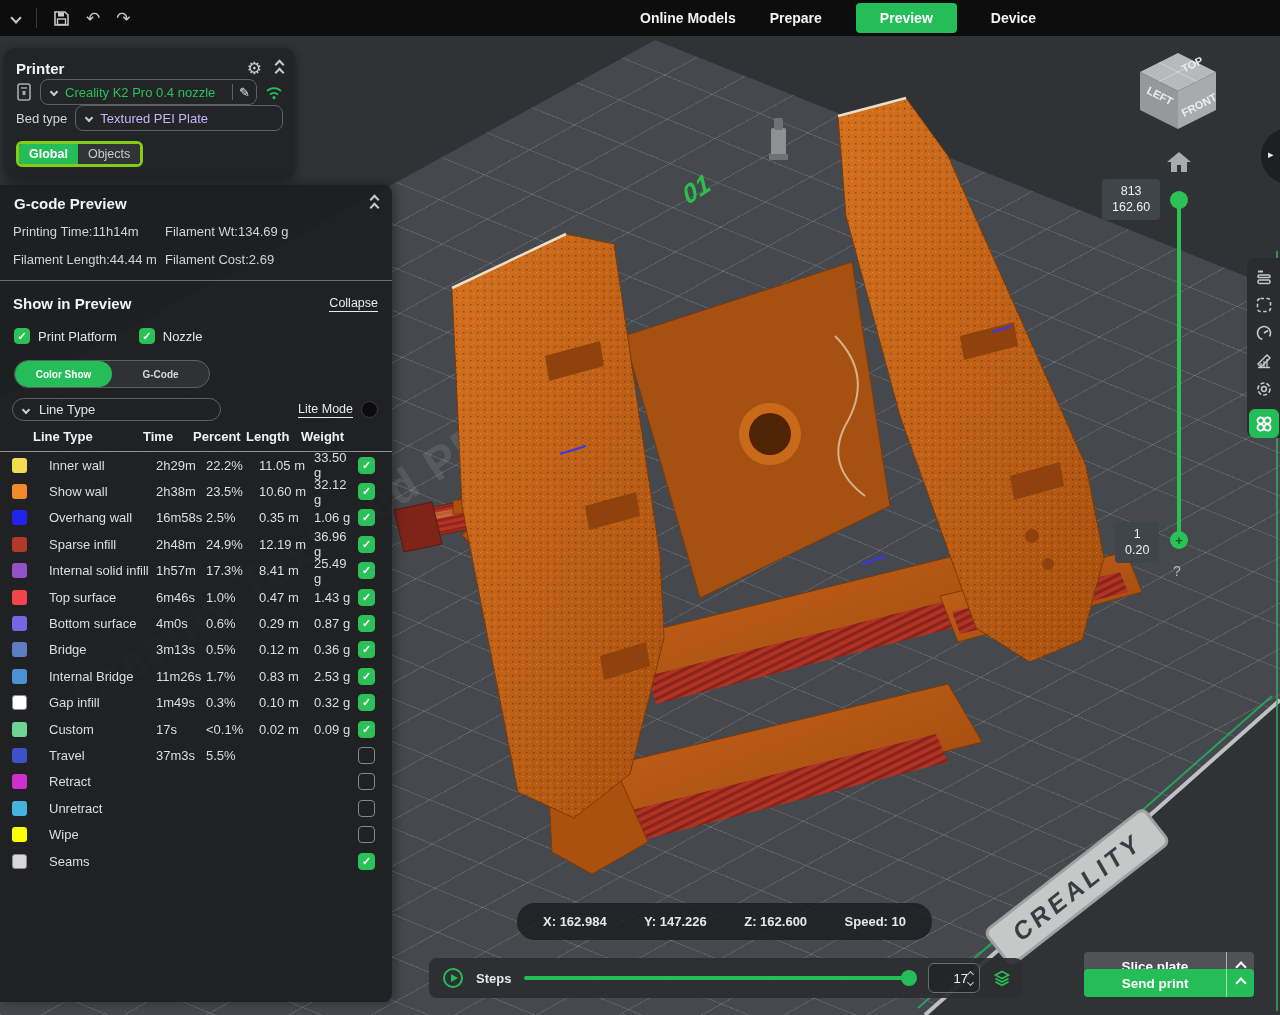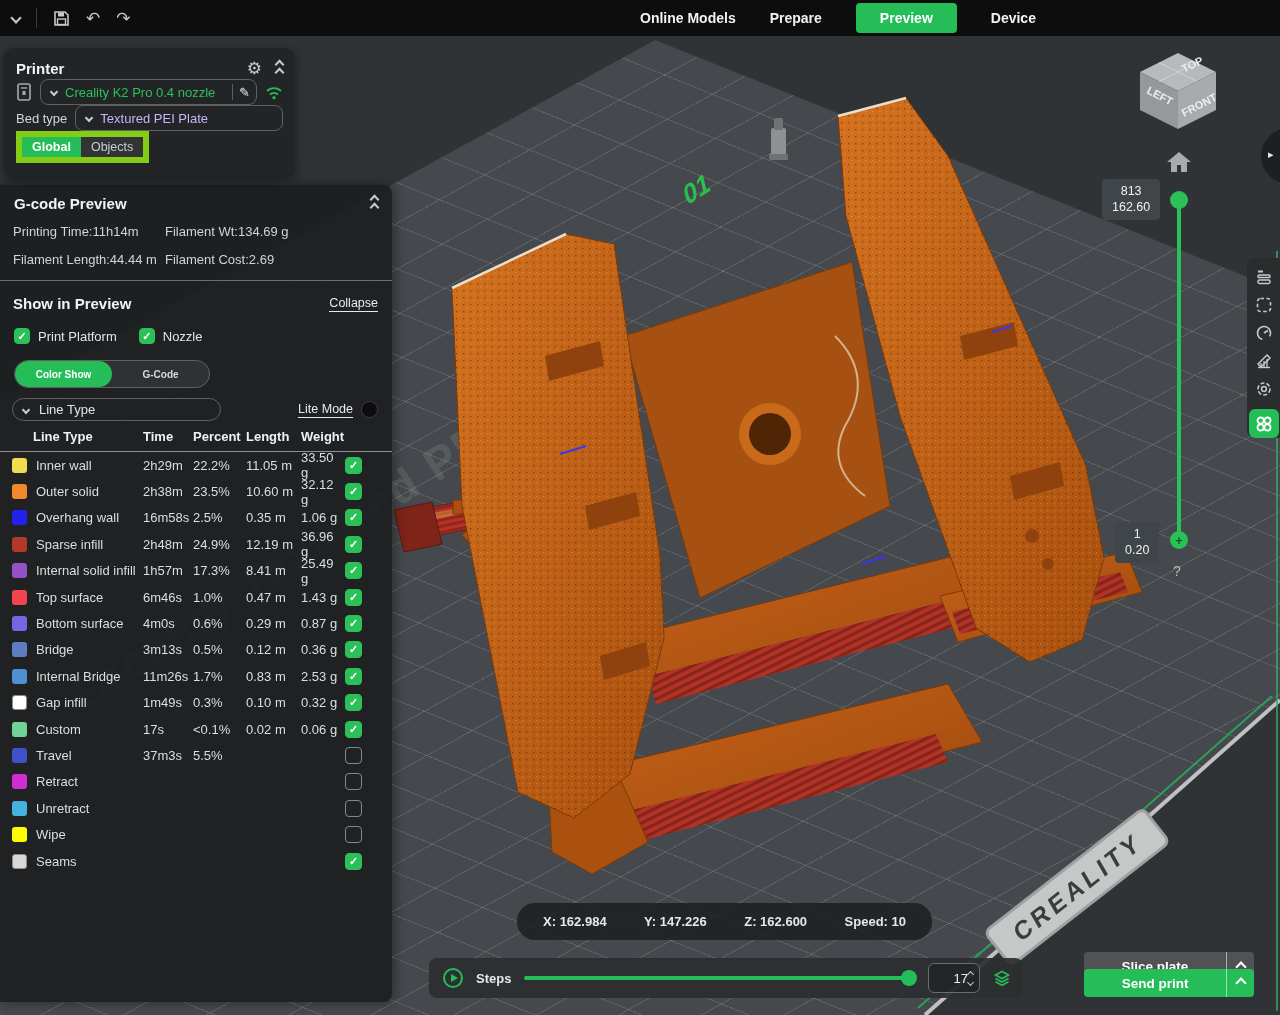--- a/index.html
+++ b/index.html
@@ -44,21 +44,21 @@
   .dbl-chev { display:inline-flex; flex-direction:column; gap:1px; cursor:pointer; }
   .dbl-chev .chev { width:7px; height:7px; }
   .pp-row { display:flex; align-items:center; gap:8px; }
   .psel { flex:1; display:flex; align-items:center; border:1px solid #5e6062; border-radius:8px; height:26px; padding:0 6px 0 10px; cursor:pointer; }
   .psel .chev { width:6px; height:6px; border-color:#c9cbcd; margin-right:8px; flex:none; }
   .psel-text-green { color:#2bc158; font-size:13px; white-space:nowrap; overflow:hidden; flex:1; }
   .psel-text { color:#c4b5fd; font-size:13px; white-space:nowrap; overflow:hidden; flex:1; }
   .psel-div { width:1px; height:16px; background:#5e6062; margin:0 6px; }
   .pencil { color:#e8e9ea; font-size:13px; cursor:pointer; }
   .bed-label { color:#d5d6d7; font-size:13px; white-space:nowrap; }
-  .gtabs { display:inline-flex; border:6px solid #84cc16; border-radius:0; overflow:hidden; }
+  .gtabs { display:inline-flex; margin-top:10px; border:3px solid #84cc16; border-radius:6px; overflow:hidden; }
   .gtab { font-size:12.5px; padding:3px 10px; cursor:pointer; color:#c9cbcd; background:#313335; }
   .gtab.active { background:#25bd58; color:#fff; font-weight:700; }
 
   
   .gcode-panel { position:absolute; left:0; top:185px; width:392px; height:817px; z-index:19; border-radius:0 8px 8px 0; padding:10px 0 0 0; background:rgba(28,30,32,0.92); box-shadow:2px 0 12px rgba(0,0,0,0.4); }
   .gp-head { display:flex; align-items:center; padding:0 14px; }
   .gp-title { color:#f2f3f4; font-size:15px; font-weight:700; flex:1; }
   .stats { padding:12px 13px 0 13px; color:#d2d3d4; font-size:13px; }
   .stat-row { display:flex; margin-bottom:13px; }
   .stat { white-space:nowrap; }
@@ -83,21 +83,21 @@
   .lt-table { margin-top:8px; }
   .lt-head { display:flex; color:#f0f1f2; font-size:13px; font-weight:700; padding-bottom:7px; }
   .lt-head .h0 { margin-left:33px; width:110px; }
   .lt-head .h1 { width:50px; }
   .lt-head .h2 { width:53px; }
   .lt-head .h3 { width:55px; }
   .lt-head .h4 { width:55px; }
   .lt-hdiv { height:1px; background:rgba(255,255,255,0.5); }
   .lt-row { display:flex; align-items:center; height:26.4px; }
   .chip { width:15px; height:15px; border-radius:3px; margin-left:12px; flex:none; }
-  .lt-label { margin-left:9px; width:107px; color:#dddedf; font-size:13px; white-space:nowrap; }
+  .lt-label { margin-left:22px; width:107px; color:#dddedf; font-size:13px; white-space:nowrap; }
   .lt-time { width:50px; color:#dddedf; font-size:13px; }
   .lt-pct { width:53px; color:#dddedf; font-size:13px; }
   .lt-len { width:55px; color:#dddedf; font-size:13px; }
   .lt-wt { width:42px; color:#dddedf; font-size:13px; }
   .lt-row .cb { width:17px; height:17px; margin-left:2px; }
 
   
   .viewcube { position:absolute; left:1140px; top:53px; z-index:10; cursor:pointer; }
   .home-icon { position:absolute; left:1166px; top:150px; z-index:10; cursor:pointer; }
   .expander { position:absolute; left:1261px; top:128px; width:40px; height:56px; background:rgba(26,28,30,0.85); border-radius:28px 0 0 28px; z-index:9; cursor:pointer; }
@@ -361,21 +361,21 @@
             <span class="chip" style="background: rgb(242, 220, 79);"></span>
             <span class="lt-label">Inner wall</span>
             <span class="lt-time">2h29m</span>
             <span class="lt-pct">22.2%</span>
             <span class="lt-len">11.05 m</span>
             <span class="lt-wt">33.50 g</span>
             <span class="cb on">✓</span>
           </div>
           <div class="lt-row">
             <span class="chip" style="background: rgb(240, 138, 44);"></span>
-            <span class="lt-label">Outer solid</span>
+            <span class="lt-label">Show wall</span>
             <span class="lt-time">2h38m</span>
             <span class="lt-pct">23.5%</span>
             <span class="lt-len">10.60 m</span>
             <span class="lt-wt">32.12 g</span>
             <span class="cb on">✓</span>
           </div>
           <div class="lt-row">
             <span class="chip" style="background: rgb(34, 34, 238);"></span>
             <span class="lt-label">Overhang wall</span>
             <span class="lt-time">16m58s</span>
@@ -446,21 +446,21 @@
             <span class="lt-len">0.10 m</span>
             <span class="lt-wt">0.32 g</span>
             <span class="cb on">✓</span>
           </div>
           <div class="lt-row">
             <span class="chip" style="background: rgb(110, 211, 149);"></span>
             <span class="lt-label">Custom</span>
             <span class="lt-time">17s</span>
             <span class="lt-pct">&lt;0.1%</span>
             <span class="lt-len">0.02 m</span>
-            <span class="lt-wt">0.06 g</span>
+            <span class="lt-wt">0.09 g</span>
             <span class="cb on">✓</span>
           </div>
           <div class="lt-row">
             <span class="chip" style="background: rgb(61, 81, 201);"></span>
             <span class="lt-label">Travel</span>
             <span class="lt-time">37m3s</span>
             <span class="lt-pct">5.5%</span>
             <span class="lt-len"></span>
             <span class="lt-wt"></span>
             <span class="cb"></span>

